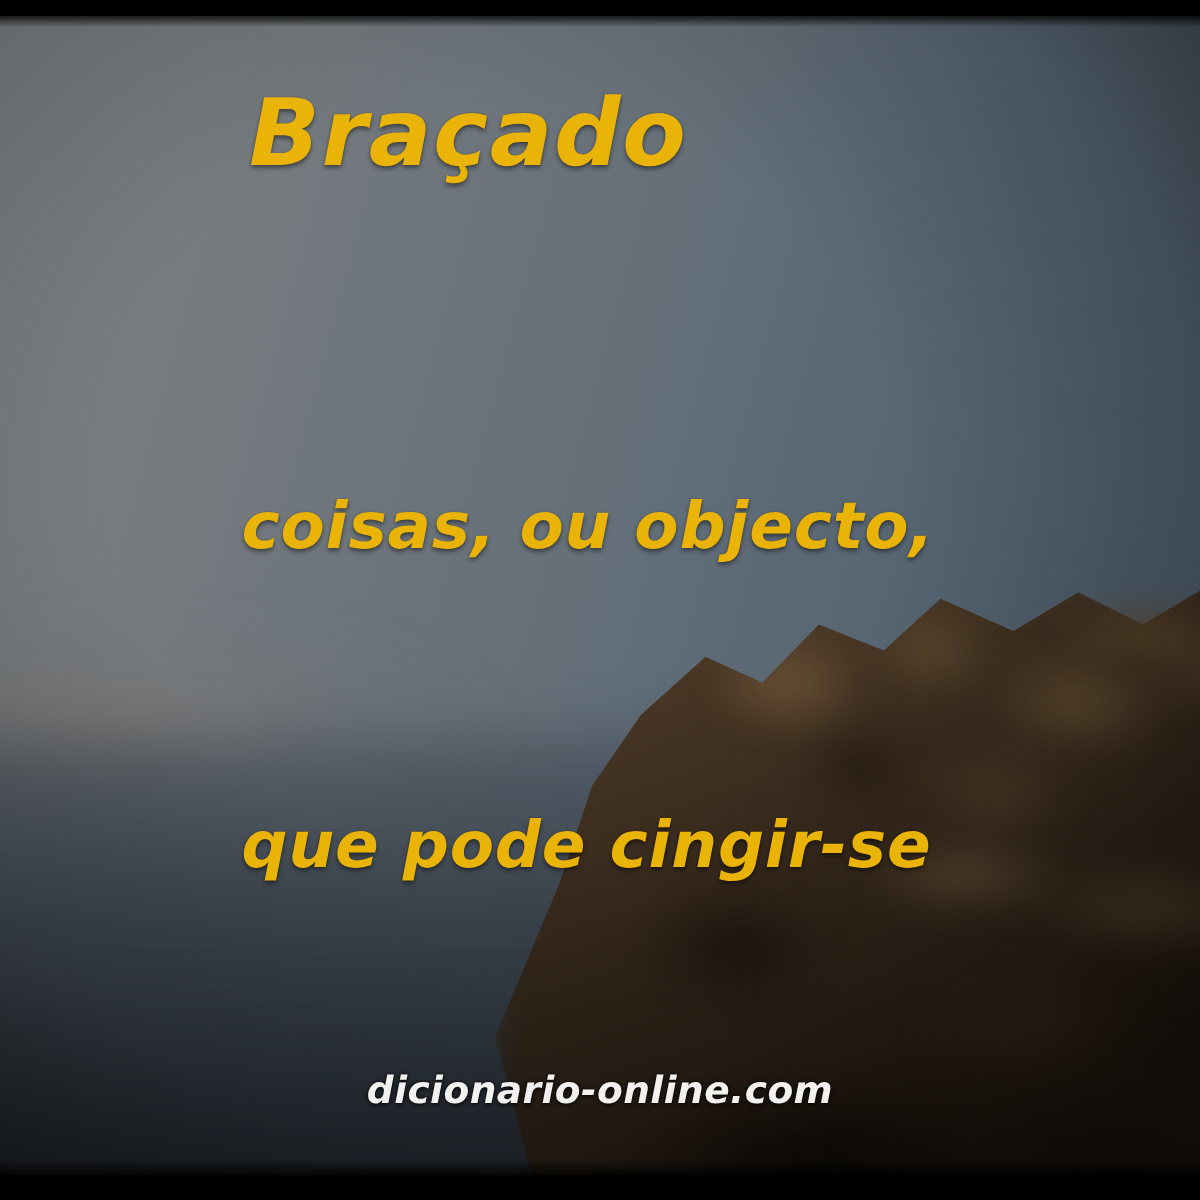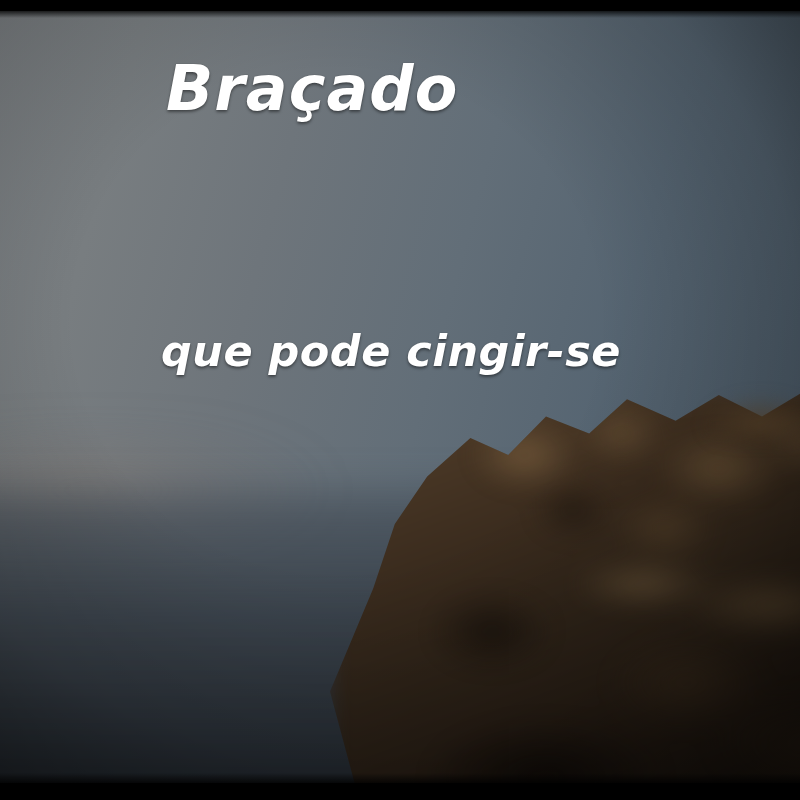--- a/index.html
+++ b/index.html
@@ -172,21 +172,21 @@
   
   .text-layer {
     position: absolute;
     inset: 0;
   }
 
   .hand {
     font-family: "DejaVu Sans", sans-serif;
     font-style: italic;
     font-weight: bold;
-    color: #ffffff;
+    color: #eab308;
     letter-spacing: 0.5px;
     white-space: pre;
     text-shadow:
       0 2px 3px rgba(0,0,0,0.42),
       0 0 1px rgba(0,0,0,0.30);
   }
 
   .word-title {
     position: absolute;
     left: 166px;
@@ -243,21 +243,23 @@
   </div>
 
   <div class="bar-top"></div>
   <div class="bar-bottom"></div>
 
   <div class="text-layer">
 
     <div class="hand word-title">Braçado</div>
 
     <div class="hand definition">
+      <span class="ln">coisas, ou objecto,</span>
       <span class="ln">que pode cingir-se</span>
       
     </div>
 
 
+    <div class="hand watermark">dicionario-online.com</div>
 
   </div>
 
 </div>
 
 </body></html>

